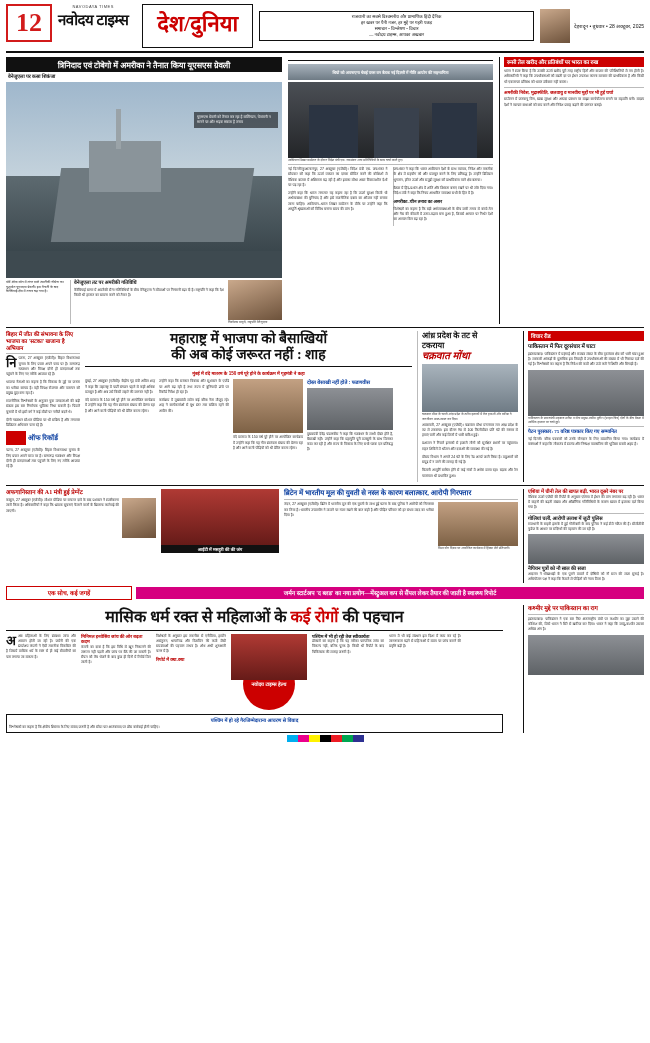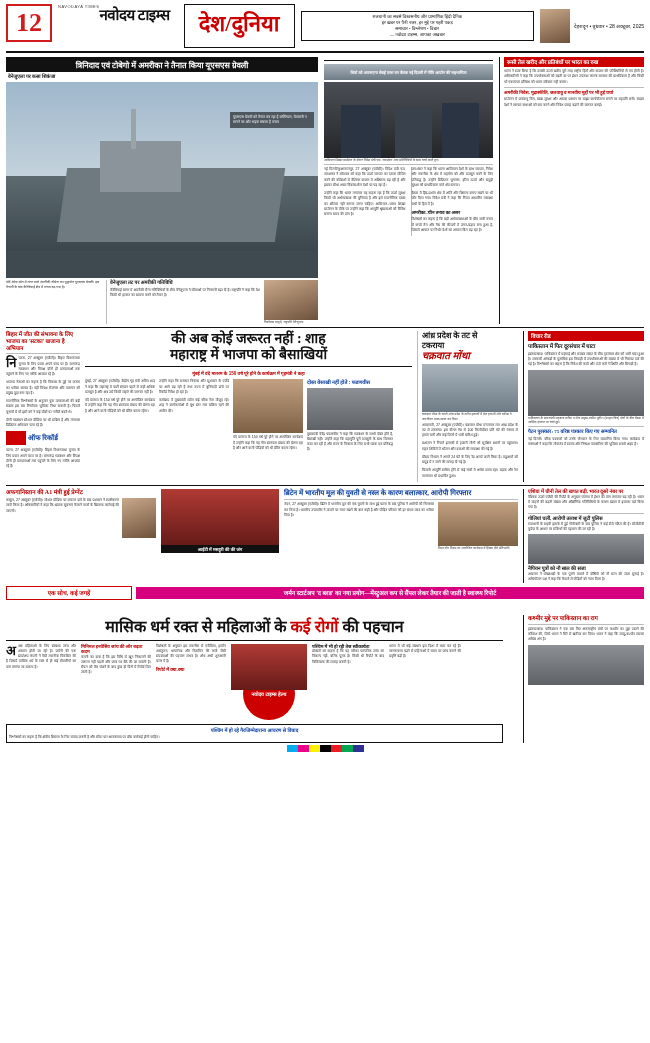--- a/index.html
+++ b/index.html
@@ -1,21 +1,21 @@
 <!DOCTYPE html>
 <html><head>
 <meta charset="utf-8">
 <style>
   html,body{margin:0;padding:0;background:#ffffff;}
   body{width:650px;height:1043px;font-family:"Liberation Sans",sans-serif;color:#111;overflow:hidden;}
   .page{position:relative;width:650px;height:1043px;background:#fff;box-sizing:border-box;padding:4px 6px;}
   
   .masthead{display:flex;align-items:stretch;border-bottom:2px solid #111;padding-bottom:3px;height:44px;}
   .page-no-box{width:42px;height:34px;border:2px solid #d21b1b;color:#d21b1b;font-size:26px;font-weight:bold;display:flex;align-items:center;justify-content:center;font-family:"Liberation Serif",serif;}
-  .logo-wrap{margin-left:6px;display:flex;flex-direction:row;justify-content:space-between;}
+  .logo-wrap{margin-left:6px;display:flex;flex-direction:column;justify-content:flex-start;}
   .logo-sub{font-size:4px;letter-spacing:.5px;color:#444;text-align:center;}
   .logo-main{font-size:15px;font-weight:bold;color:#111;font-family:"Liberation Serif",serif;letter-spacing:-.5px;}
   .section-title{flex:0 0 auto;margin-left:14px;display:flex;}
   .section-title .inner{border:1px solid #111;padding:2px 14px;font-size:22px;font-weight:bold;color:#c00;font-family:"Liberation Serif",serif;}
   .mast-mid{flex:1;display:flex;align-items:center;justify-content:center;padding:0 6px;}
   .mast-mid .adbox{border:1px solid #111;font-size:4.4px;line-height:1.35;text-align:center;padding:2px 4px;color:#111;width:100%;}
   .mast-right{display:flex;align-items:center;gap:4px;}
   .portrait{width:30px;height:34px;background:linear-gradient(160deg,#7a6a5a,#30302e);}
   .dateline{font-size:5px;color:#111;text-align:right;white-space:nowrap;}
   
@@ -28,21 +28,21 @@
   .cap{font-size:3.4px;line-height:1.35;color:#333;}
   .photo{background:#b8bcc0;position:relative;overflow:hidden;}
   .photo.sky{background:linear-gradient(180deg,#9fb7cc 0%,#c9d6de 55%,#7d8f99 100%);}
   .photo.grey{background:linear-gradient(180deg,#8d9095 0%,#5e6266 100%);}
   .photo.warm{background:linear-gradient(180deg,#c3a183 0%,#7d6145 100%);}
   .photo.dark{background:linear-gradient(180deg,#4b4f55 0%,#232528 100%);}
   .photo.crowd{background:linear-gradient(180deg,#a9b4bd 0%,#6f7b85 100%);}
   .photo.red{background:linear-gradient(180deg,#b03a34 0%,#661b18 100%);}
   
   .top{display:flex;gap:6px;margin-top:4px;}
-  .top-left{width:312px;}
+  .top-left{width:276px;}
   .top-strip{background:#111;color:#fff;font-family:"Liberation Serif",serif;font-weight:bold;font-size:8px;padding:2px 4px;text-align:center;}
   .sub-strip{font-size:5px;font-weight:bold;padding:1px 2px;color:#111;font-family:"Liberation Serif",serif;}
   .bigline{font-size:19px;color:#0b3fa0;font-weight:bold;font-family:"Liberation Serif",serif;line-height:1.12;letter-spacing:-.3px;}
   .kicker{font-size:7.5px;font-weight:bold;color:#b00;font-family:"Liberation Serif",serif;margin-top:2px;}
   .rightrail{width:140px;border-left:1px solid #111;padding-left:4px;}
   .box-hd{background:#c00;color:#fff;font-size:5.5px;font-weight:bold;padding:1px 3px;font-family:"Liberation Serif",serif;}
   .minihd{font-size:6px;font-weight:bold;font-family:"Liberation Serif",serif;line-height:1.2;color:#111;}
   .centerhd{font-size:13px;font-weight:bold;font-family:"Liberation Serif",serif;color:#111;line-height:1.15;text-align:center;}
   .colrule{border-left:1px solid #bbb;}
   .cmyk{display:flex;gap:0;justify-content:center;margin-top:2px;}
@@ -163,22 +163,22 @@
         <p>दोनों गठबंधन सोशल मीडिया पर भी सक्रिय हैं और लगातार डिजिटल अभियान चला रहे हैं।</p>
       </div>
       <div style="display:flex;align-items:center;gap:2px;margin:3px 0;">
         <div style="width:20px;height:14px;background:#c00;"></div>
         <div class="minihd" style="font-size:7px;color:#0b3fa0;">ऑफ रिकॉर्ड</div>
       </div>
       <div class="body-txt">पटना, 27 अक्टूबर (एजेंसी)। बिहार विधानसभा चुनाव के लिए प्रचार अपने चरम पर है। सत्तारूढ़ गठबंधन और विपक्ष दोनों ही मतदाताओं तक पहुंचने के लिए नए तरीके आजमा रहे हैं।</div>
     </div>
 
     <div style="flex:1;">
+      <div class="centerhd" style="font-size:14px;">महाराष्ट्र में भाजपा को बैसाखियों</div>
       <div class="centerhd" style="font-size:14px;">की अब कोई जरूरत नहीं : शाह</div>
-      <div class="centerhd" style="font-size:14px;">महाराष्ट्र में भाजपा को बैसाखियों</div>
       <div class="rule"></div>
       <div style="font-size:4.6px;font-weight:bold;text-align:center;color:#b00;">मुंबई में वंदे मातरम के 150 वर्ष पूरे होने के कार्यक्रम में गृहमंत्री ने कहा</div>
       <div style="display:flex;gap:4px;margin-top:3px;">
         <div style="width:70px;" class="body-txt">
           <p>मुंबई, 27 अक्टूबर (एजेंसी)। केंद्रीय गृह मंत्री अमित शाह ने कहा कि महाराष्ट्र में पार्टी संगठन पहले से कहीं अधिक मजबूत है और अब उसे किसी सहारे की जरूरत नहीं है।</p>
           <p>वंदे मातरम के 150 वर्ष पूरे होने पर आयोजित कार्यक्रम में उन्होंने कहा कि यह गीत स्वतंत्रता संग्राम की प्रेरणा रहा है और आने वाली पीढ़ियों को भी प्रेरित करता रहेगा।</p>
         </div>
         <div style="width:70px;" class="body-txt">
           <p>उन्होंने कहा कि सरकार विकास और सुशासन के एजेंडे पर आगे बढ़ रही है तथा राज्य में बुनियादी ढांचे पर रिकॉर्ड निवेश हो रहा है।</p>
           <p>कार्यक्रम में मुख्यमंत्री समेत कई वरिष्ठ नेता मौजूद रहे। शाह ने कार्यकर्ताओं से बूथ स्तर तक सक्रिय रहने की अपील की।</p>
@@ -259,21 +259,21 @@
       <div class="minihd" style="font-size:5px;margin-top:2px;">नैपियन पुत्रों को नौ साल की सजा</div>
       <div class="body-txt">अदालत ने धोखाधड़ी के एक पुराने मामले में दोषियों को नौ साल की सजा सुनाई है। अभियोजन पक्ष ने कहा कि फैसले से पीड़ितों को न्याय मिला है।</div>
     </div>
   </div>
 
   <div style="display:flex;gap:4px;align-items:center;margin-top:3px;">
     <div style="width:120px;border:1px solid #c00;color:#c00;font-size:6px;font-weight:bold;text-align:center;padding:2px;">एक सोच, कई जगहें</div>
     <div class="magenta-band" style="flex:1;">जर्मन स्टार्टअप 'द ब्लड' का नया प्रयोग—मेंस्ट्रुअल कप से सैंपल लेकर तैयार की जाती है स्वास्थ्य रिपोर्ट</div>
   </div>
 
-  <div style="display:flex;gap:20px;margin-top:15px;">
+  <div style="display:flex;gap:20px;margin-top:5px;">
     <div style="flex:1;">
       <div class="bottom-head">
         <span>मासिक धर्म रक्त से महिलाओं के </span><span class="red">कई रोगों </span><span>की पहचान</span>
       </div>
       <div class="rule"></div>
       <div style="display:flex;gap:5px;">
         <div style="width:70px;" class="body-txt">
           <p><span class="dropcap">अ</span><span>अब महिलाओं के लिए स्वास्थ्य जांच और आसान होती जा रही है। जर्मनी की एक स्टार्टअप कंपनी ने ऐसी तकनीक विकसित की है जिसमें मासिक धर्म के रक्त से ही कई बीमारियों का पता लगाया जा सकता है।</span></p>
         </div>
         <div style="width:70px;">

